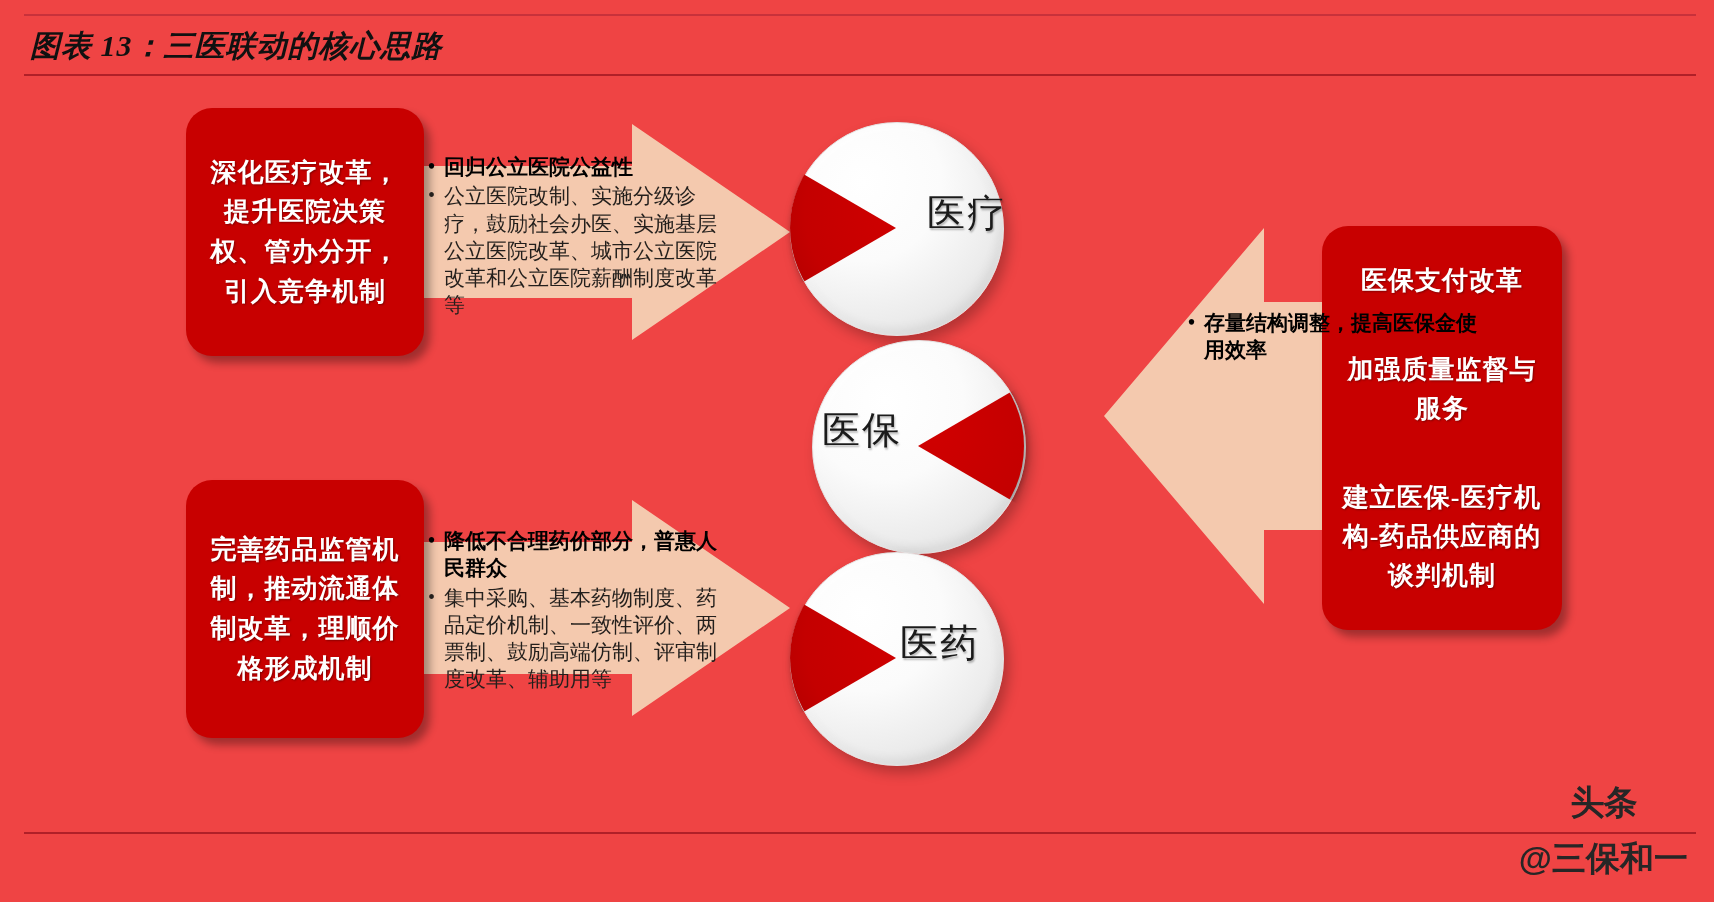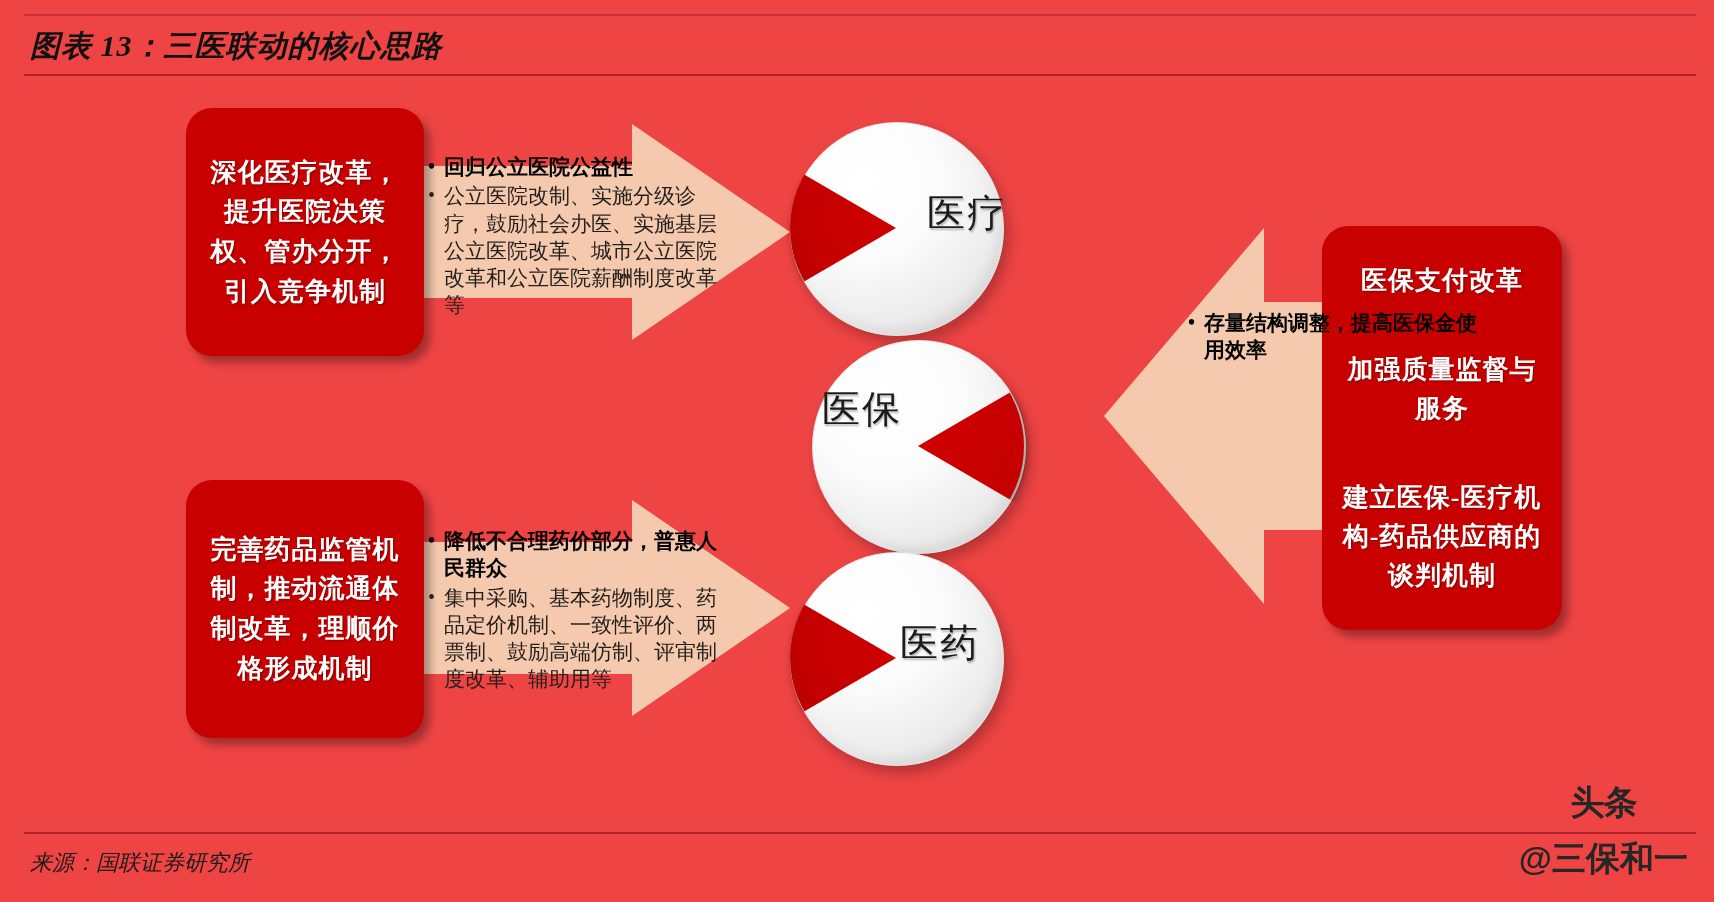--- a/index.html
+++ b/index.html
@@ -201,21 +201,21 @@
     position: absolute;
     font-size: 38px;
     font-weight: normal;
     color: #1b1b1b;
     letter-spacing: 2px;
     white-space: nowrap;
     text-shadow: 1px 2px 2px rgba(0,0,0,0.28);
     font-family: "Liberation Serif", "DejaVu Serif", serif;
   }
   #label-medical { left: 900px; top: 188px; margin-left: 27px; }
-  #label-insure  { left: 822px; top: 384px; }
+  #label-insure  { left: 822px; top: 405px; }
   #label-drug    { left: 900px; top: 618px; }
 
   
   .wedge {
     position: absolute;
     width: 212px;
     height: 212px;
     border-radius: 50%;
     background: radial-gradient(circle at 55% 42%, #d00000 0%, #c40000 60%, #a60000 100%);
     filter: drop-shadow(2px 2px 3px rgba(0,0,0,0.35));
@@ -288,15 +288,14 @@
   <div class="sphere" id="sphere-drug"></div>
   <div class="wedge wedge-left" id="wedge-drug"></div>
   <div class="sphere-label" id="label-drug">医药</div>
 
   <div id="watermark">
     <span class="wm-logo">头条</span>
     <span>@三保和一</span>
   </div>
 
   <div class="rule" id="rule-bottom"></div>
-  <div id="source-note">来源：国联证券研究所</div>
 
 </div>
 
 </body></html>

